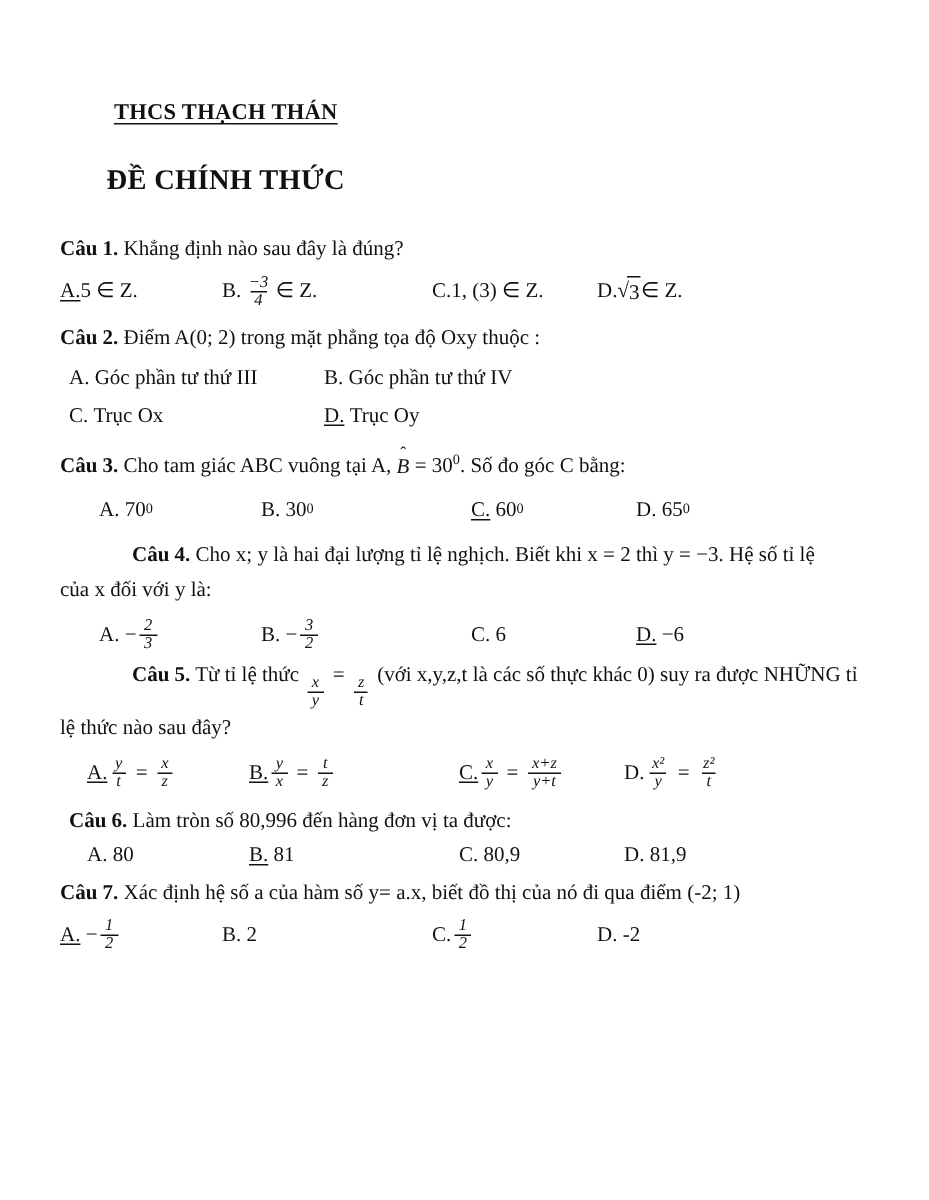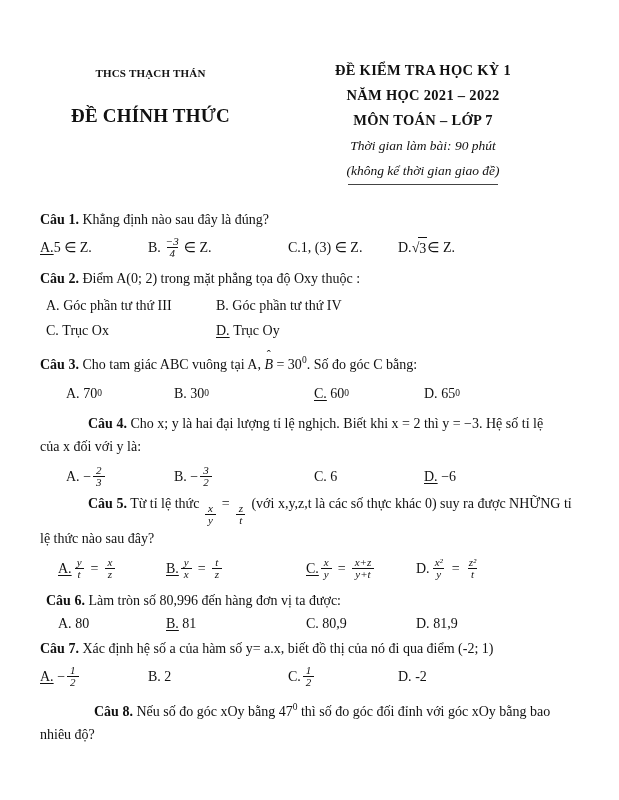--- a/index.html
+++ b/index.html
@@ -9,21 +9,21 @@
     font-family:"Liberation Serif", serif;
     color:#111;
     overflow:hidden;
   }
   .page{position:relative;width:619px;height:800px;padding:0;box-sizing:border-box;}
 
   
   .header{display:flex;padding:58px 36px 0 38px;box-sizing:border-box;}
   .hdr-left{width:225px;text-align:center;padding-top:9px;}
   .hdr-right{flex:1;text-align:center;}
-  .school{font-weight:bold;font-size:11px;letter-spacing:.2px;text-underline-offset:3px;}
+  .school{font-weight:bold;font-size:15px;letter-spacing:.2px;text-decoration:underline;text-underline-offset:3px;}
   .official{font-weight:bold;font-size:19px;letter-spacing:.2px;margin-top:26px;}
   .h-line{font-weight:bold;font-size:14.5px;letter-spacing:.3px;line-height:25px;}
   .sub{font-style:italic;font-size:13.5px;line-height:25px;}
   .rule-wrap{display:flex;justify-content:center;margin-top:1px;}
   .rule{width:150px;height:1px;background:#444;}
 
   
   .content{padding:0 34px 0 40px;box-sizing:border-box;margin-top:24px;font-size:14px;}
   .q{margin:0;}
   .q-stem{line-height:21px;margin-bottom:2px;text-align:left;}
@@ -62,30 +62,20 @@
 </head>
 <body>
 
 <div class="page">
 
   <div class="header">
     <div class="hdr-left">
       <div class="school">THCS THẠCH THÁN</div>
       <div class="official">ĐỀ CHÍNH THỨC</div>
     </div>
-    <div class="hdr-right">
-      <div class="h-line">ĐỀ KIỂM TRA HỌC KỲ 1</div>
-      <div class="h-line">NĂM HỌC 2021 – 2022</div>
-      <div class="h-line">MÔN TOÁN – LỚP 7</div>
-      <div class="sub">Thời gian làm bài: 90 phút</div>
-      <div class="sub">(không kể thời gian giao đề)</div>
-      <div class="rule-wrap">
-        <div class="rule"></div>
-      </div>
-    </div>
   </div>
 
   <div class="content">
 
     <div class="q">
       <div class="q-stem">
         <span class="lbl">Câu 1.</span>
         <span>Khẳng định nào sau đây là đúng?</span>
       </div>
       <div class="gap4"></div>
@@ -316,22 +306,15 @@
           </span>
         </div>
         <div class="opt">
           <span>D.</span>&nbsp;<span>-2</span>
         </div>
       </div>
     </div>
 
     <div class="gap9"></div>
 
-    <div class="q">
-      <div class="q-stem just pad-l6">
-        <span class="lbl">Câu 8.</span>
-        <span>Nếu số đo góc xOy  bằng 47</span><span class="sup">0</span><span> thì số đo góc đối đỉnh với góc xOy bằng bao</span>
-      </div>
-      <div class="q-stem">nhiêu độ?</div>
-    </div>
 
   </div>
 </div>
 
 </body></html>

